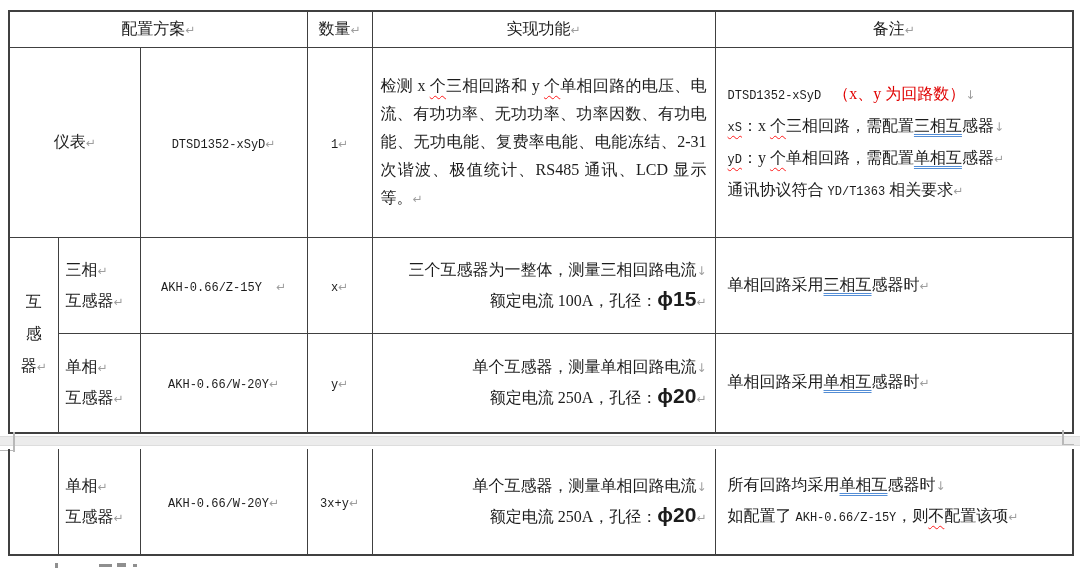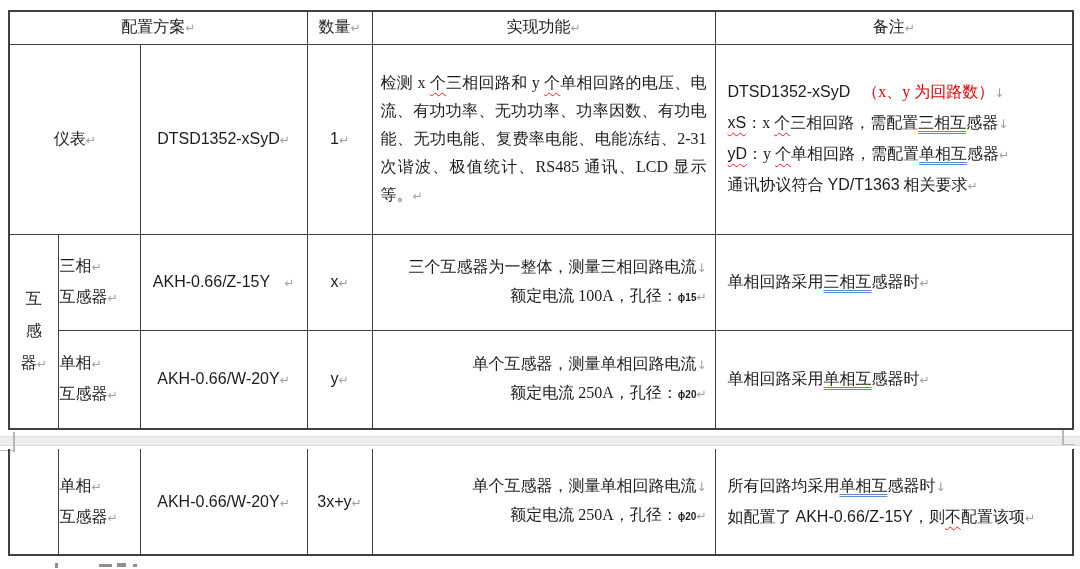--- a/index.html
+++ b/index.html
@@ -1,32 +1,32 @@
 <!DOCTYPE html>
 <html><head>
 <meta charset="utf-8">
 <style>
   html,body{margin:0;padding:0;background:#ffffff;}
   .canvas{position:relative;width:1080px;height:569px;background:#ffffff;overflow:hidden;
           font-family:"Liberation Serif","DejaVu Serif",serif;color:#1c1c1c;}
   table{border-collapse:collapse;table-layout:fixed;position:absolute;left:8px;width:1064px;}
   .t1{top:10px;border:2px solid #404040;}
   .t2{top:449px;border:2px solid #404040;border-top:none;}
-  td,th{border:1px solid #404040;padding:1px;font-weight:normal;font-size:16px;
+  td,th{border:1px solid #404040;padding:7px;font-weight:normal;font-size:16px;
         vertical-align:middle;overflow:hidden;}
   .t2 td{border-top:none;}
   .center{text-align:center;}
-  .latin{font-family:Liberation Sans, sans-serif;font-size:16px;}
+  .latin{font-family:Liberation Mono, monospace;font-size:12px;}
   .mark{color:#9e9e9e;font-size:12px;font-family:"DejaVu Sans",sans-serif;}
   .mark-gap{margin-left:14px;}
   .func-cell{padding:8px 8px;text-align:justify;line-height:28px;}
   .func-cell .line{text-align:right;}
   .remark-cell{padding:4px 12px;line-height:29px;text-align:left;}
   .red{color:#e00000;padding-left:12px;}
-  .bold{font-weight:bold;font-family:"Liberation Sans","DejaVu Sans",sans-serif;font-size:10px;}
+  .bold{font-weight:bold;font-family:"Liberation Sans","DejaVu Sans",sans-serif;font-size:21px;}
   .wavy{text-decoration:underline;text-decoration-style:wavy;text-decoration-color:#ff1a1a;
         text-decoration-thickness:1px;text-underline-offset:4px;}
   .gram{text-decoration:underline;text-decoration-style:double;text-decoration-color:#538dd5;
         text-decoration-thickness:1px;text-underline-offset:3px;font-family:Liberation Mono, monospace;}
   .vlabel{text-align:center;line-height:32px;}
   .sub-label{line-height:30px;}
   .page-band{position:absolute;left:0;top:436px;width:1080px;height:8px;background:#ececec;
              border-top:1px solid #dddddd;border-bottom:1px solid #dddddd;}
   .corner{position:absolute;background:#b8b8b8;}
   .corner-l-v{left:13px;top:432px;width:2px;height:20px;}

